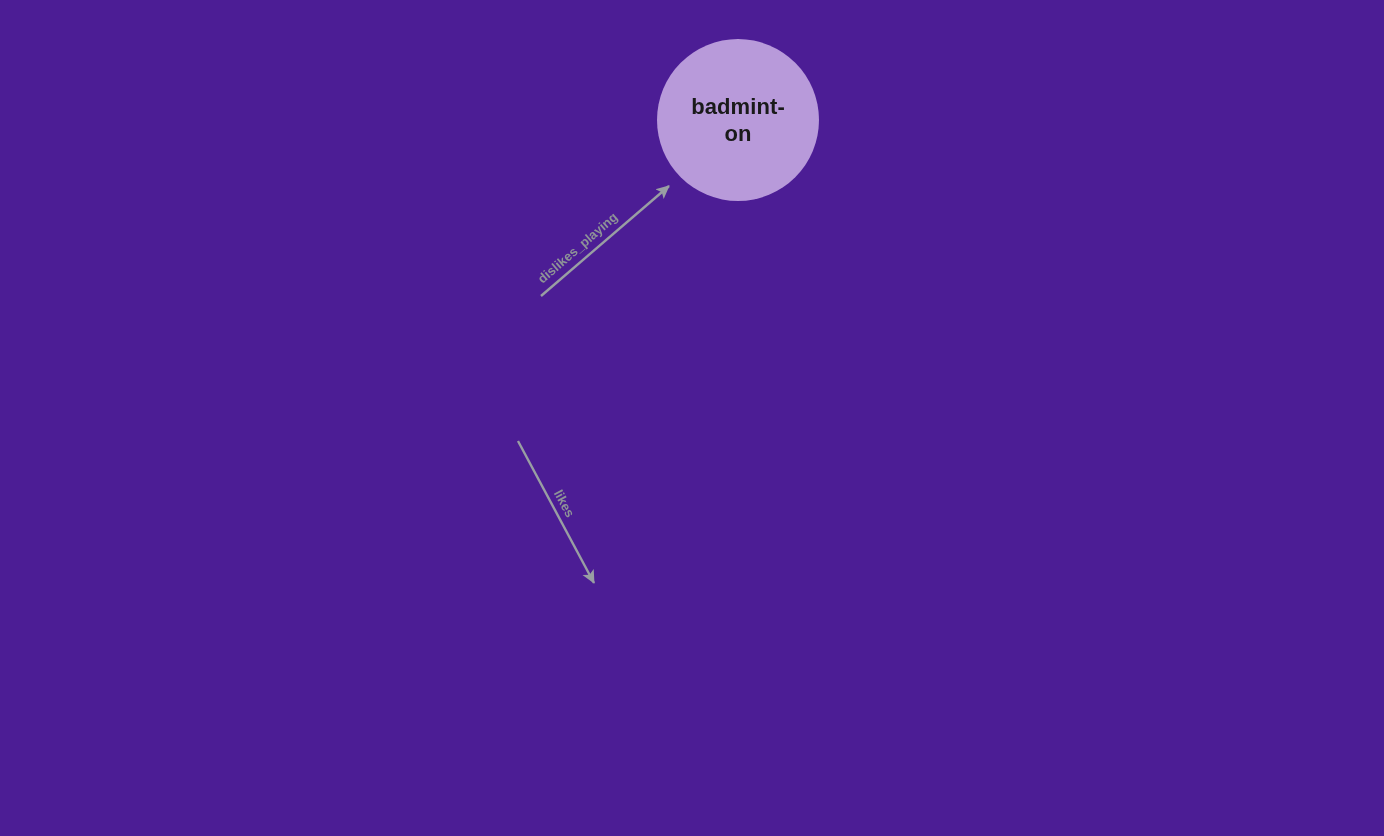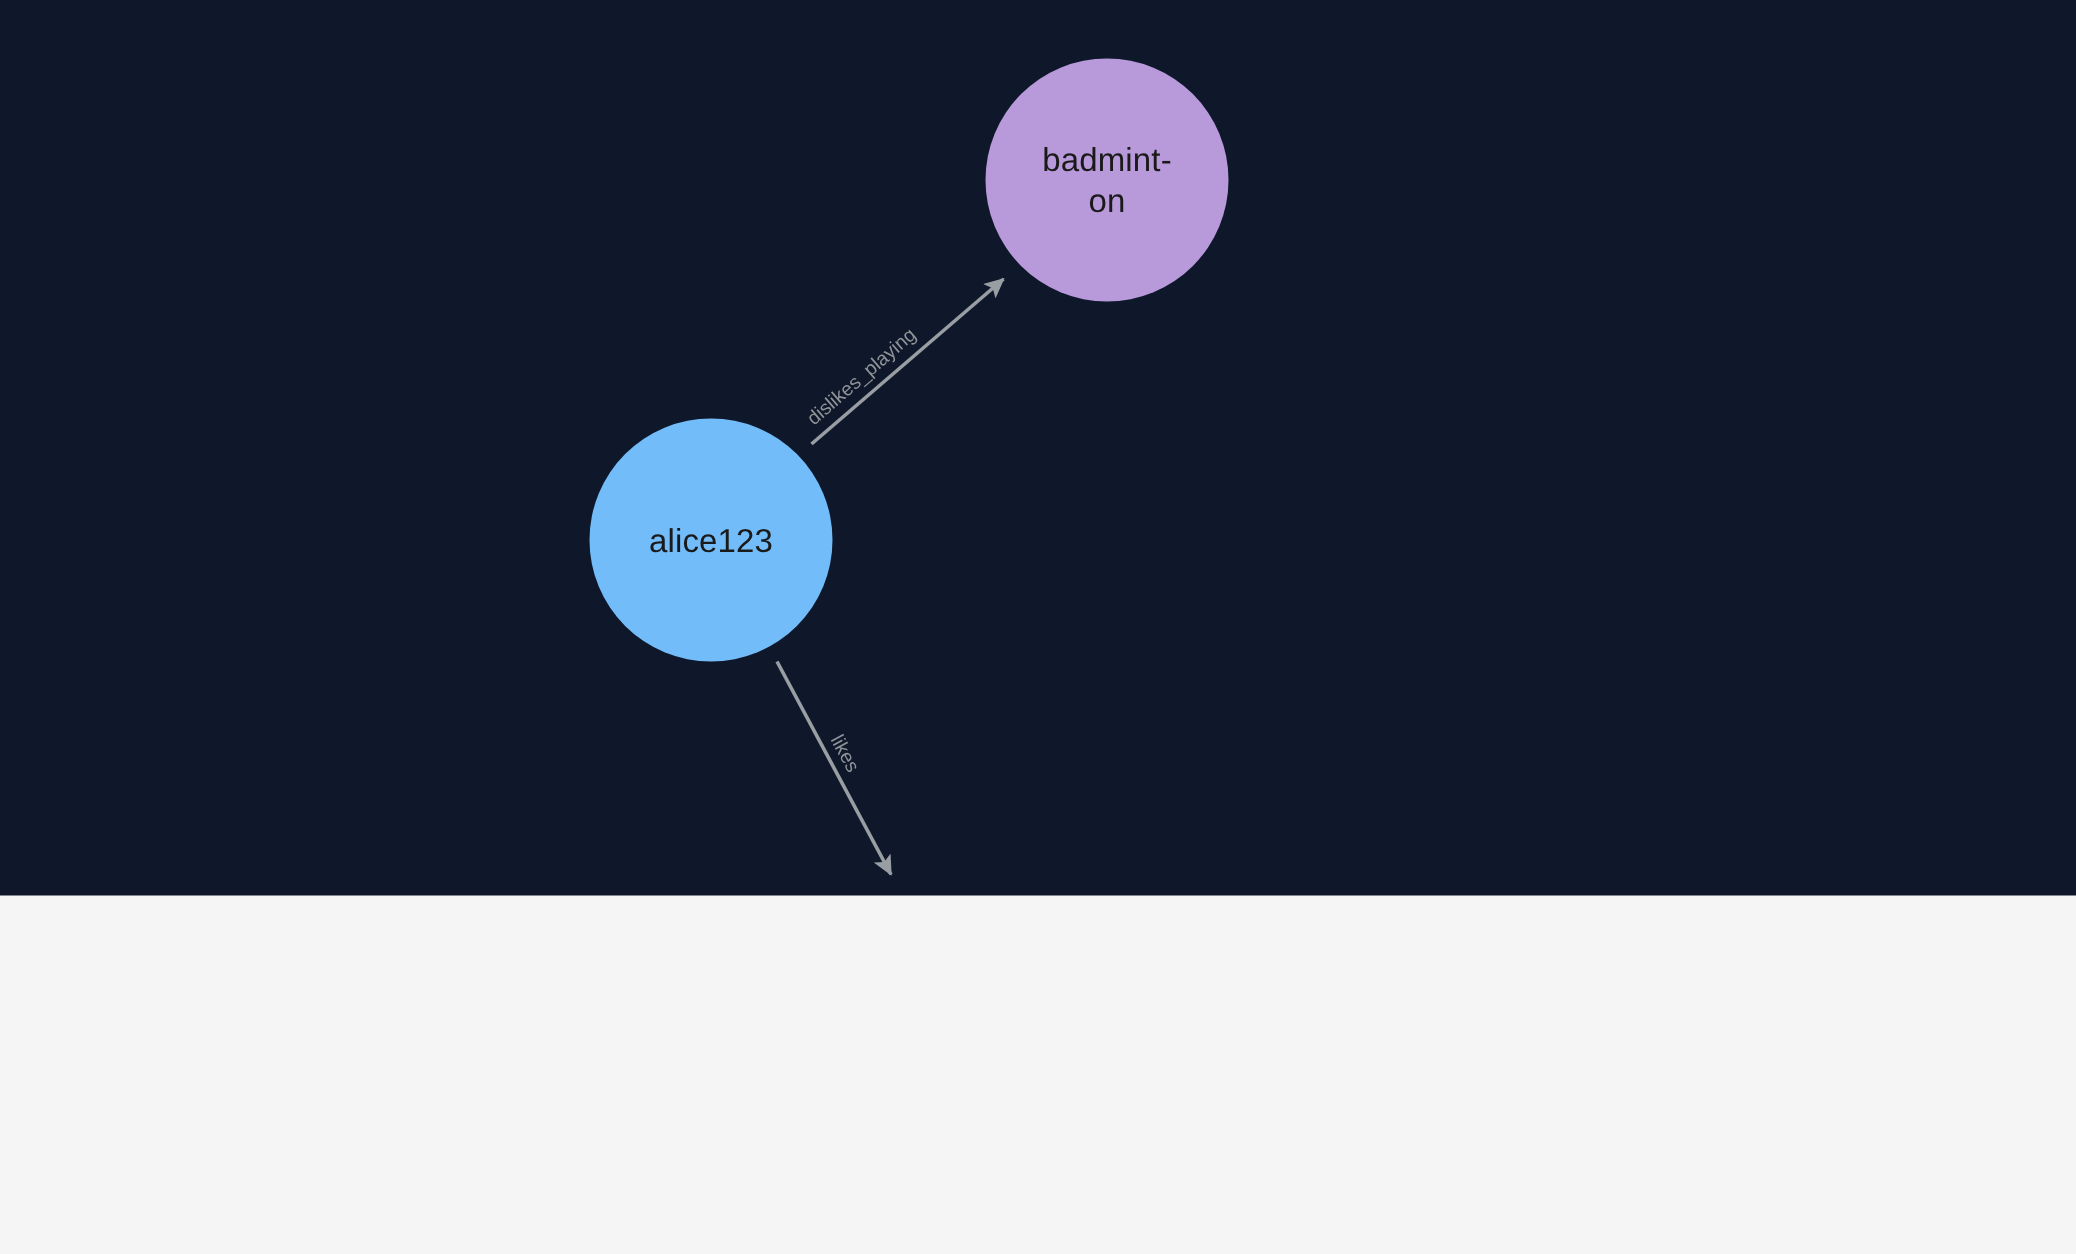--- a/index.html
+++ b/index.html
@@ -10,22 +10,23 @@
   body {
     width: 1384px;
     height: 836px;
     background: #f5f5f5;
     font-family: "Liberation Sans", sans-serif;
     overflow: hidden;
   }
   #graph-canvas {
     position: relative;
     width: 1384px;
-    height: 597px;
-    background: #0f172a;
+    height: 836px;
+    background: #4c1d95;
+    font-weight: bold;
   }
   #edge-layer {
     position: absolute;
     left: 0;
     top: 0;
     width: 1384px;
     height: 836px;
   }
   .graph-node {
     position: absolute;
@@ -73,22 +74,19 @@
     <g>
       <line x1="518" y1="441" x2="594" y2="583" stroke="#999ea3" stroke-width="2.4" marker-end="url(#arrowhead)"></line>
     </g>
   </svg>
 
   <div class="graph-node" style="left:657px; top:39px; width:162px; height:162px; background:#b89ada;">
     <span class="node-label">badmint-
 on</span>
   </div>
 
-  <div class="graph-node" style="left:393px; top:279px; width:162px; height:162px; background:#72bcfa;">
-    <span class="node-label">alice123</span>
-  </div>
 
 
   <span class="edge-label" style="left:540px; top:274px; transform:rotate(-40.9deg);">dislikes_playing</span>
 
   <span class="edge-label" style="left:557px; top:484px; transform:rotate(61.8deg);">likes</span>
 
 </div>
 
 </body></html>

